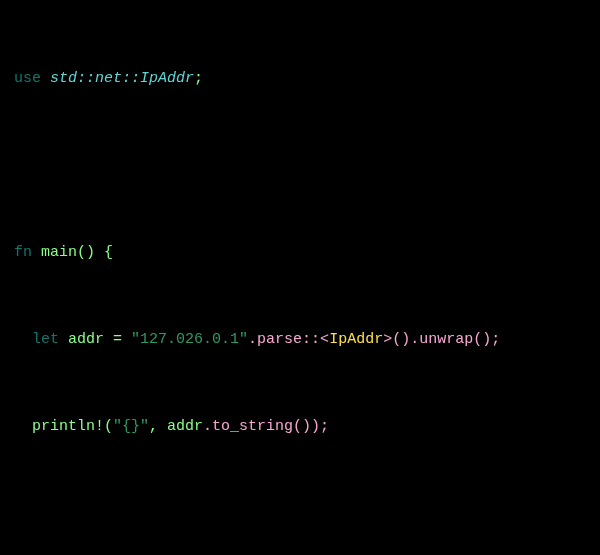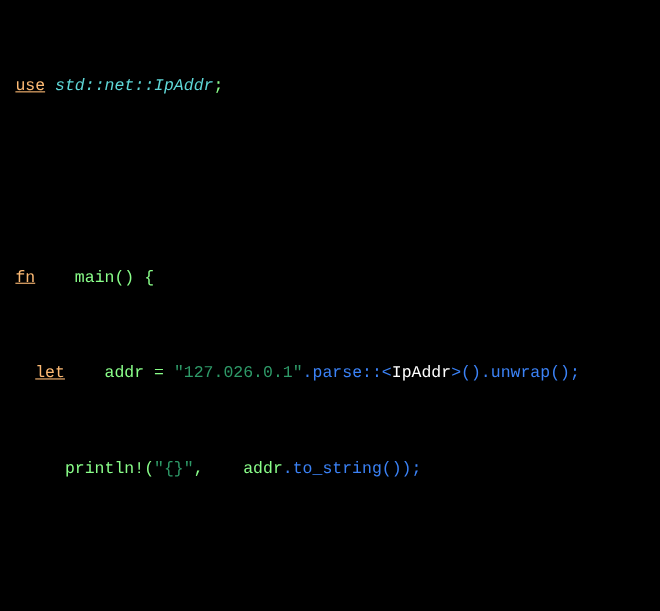--- a/index.html
+++ b/index.html
@@ -17,27 +17,27 @@
     color: #8aff8a;
     background: #000;
     padding: 6px 0 0 0;
     white-space: pre;
   }
   .line {
     padding: 0 14px;
     display: block;
     min-height: 29px;
   }
-  .tok-kw  { color: #fdba74; text-decoration: underline; } 
+  .tok-kw  { color: #0f766e; } 
   .tok-path{ color: #5fd7d7; font-style: italic; } 
-  .tok-name{ color: #8aff8a; margin-left: 27px; } 
+  .tok-name{ color: #8aff8a; } 
   .tok-punct{ color: #8aff8a; }
   .tok-str { color: #2e9a68; } 
-  .tok-type{ color: #ffffff; } 
-  .tok-call{ color: #3b82f6; }
+  .tok-type{ color: #fde047; } 
+  .tok-call{ color: #f9a8d4; }
 </style>
 </head>
 <body>
 
 <div class="code-block">
   <span class="line"><span class="tok-kw">use</span> <span class="tok-path">std::net::IpAddr</span><span class="tok-punct">;</span></span>
   <span class="line"> </span>
   <span class="line"><span class="tok-kw">fn</span> <span class="tok-name">main</span><span class="tok-punct">() {</span></span>
   <span class="line">  <span class="tok-kw">let</span> <span class="tok-name">addr</span><span class="tok-punct"> = </span><span class="tok-str">"127.026.0.1"</span><span class="tok-call">.parse::&lt;</span><span class="tok-type">IpAddr</span><span class="tok-call">&gt;().unwrap();</span></span>
   <span class="line">  <span class="tok-name">println!</span><span class="tok-punct">(</span><span class="tok-str">"{}"</span><span class="tok-punct">, </span><span class="tok-name">addr</span><span class="tok-call">.to_string());</span></span>

